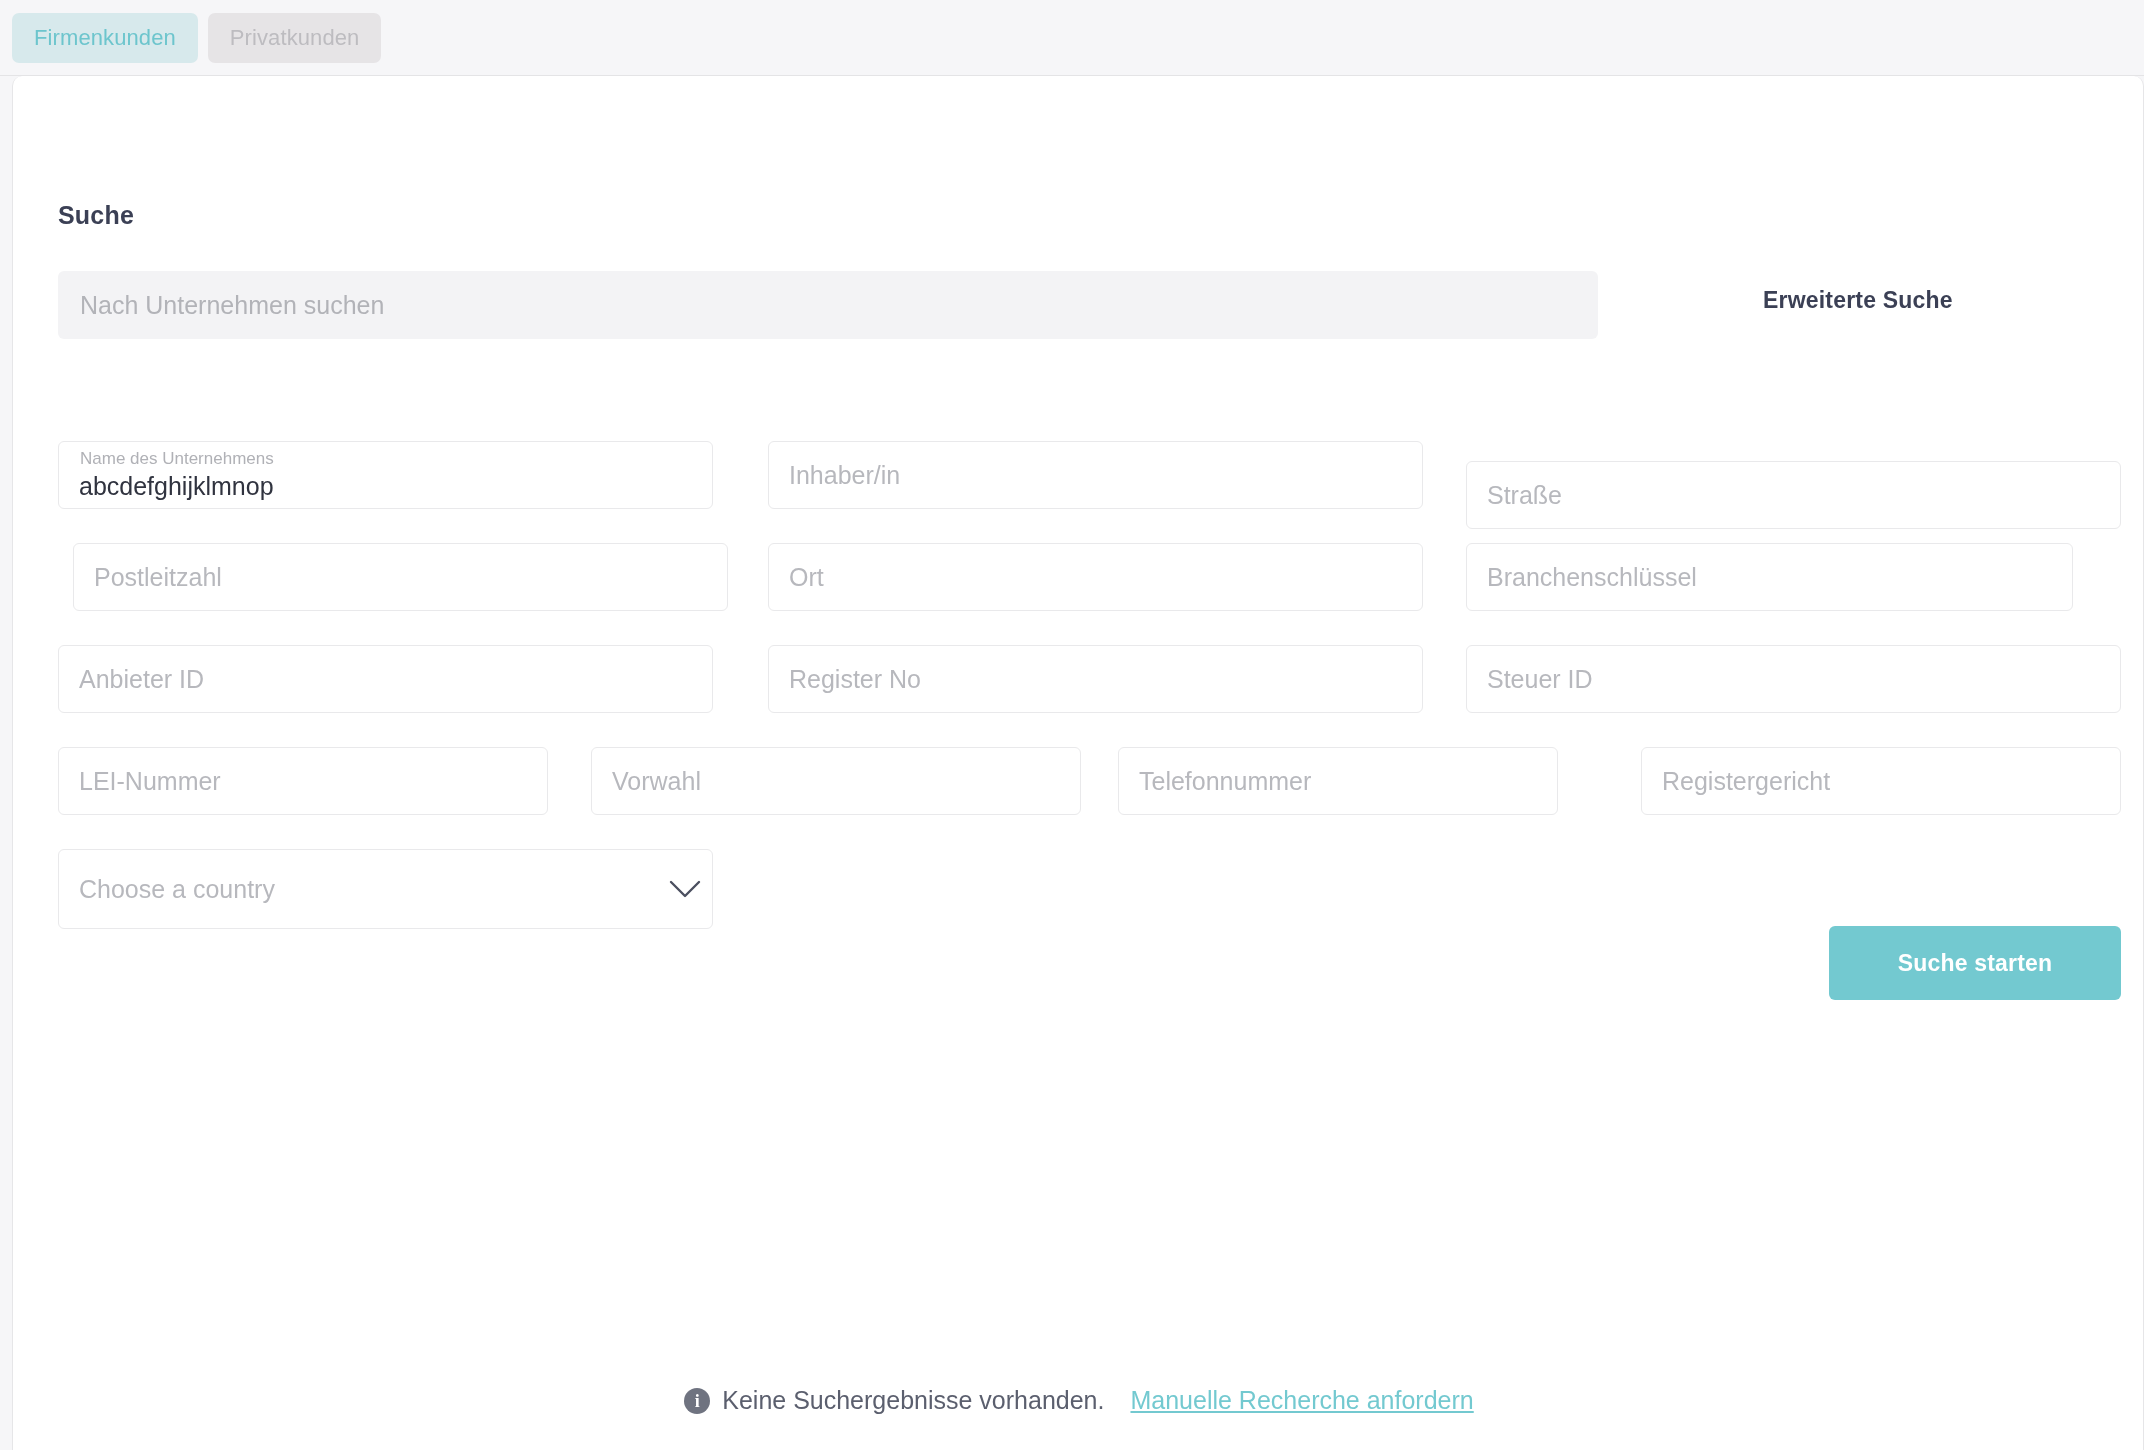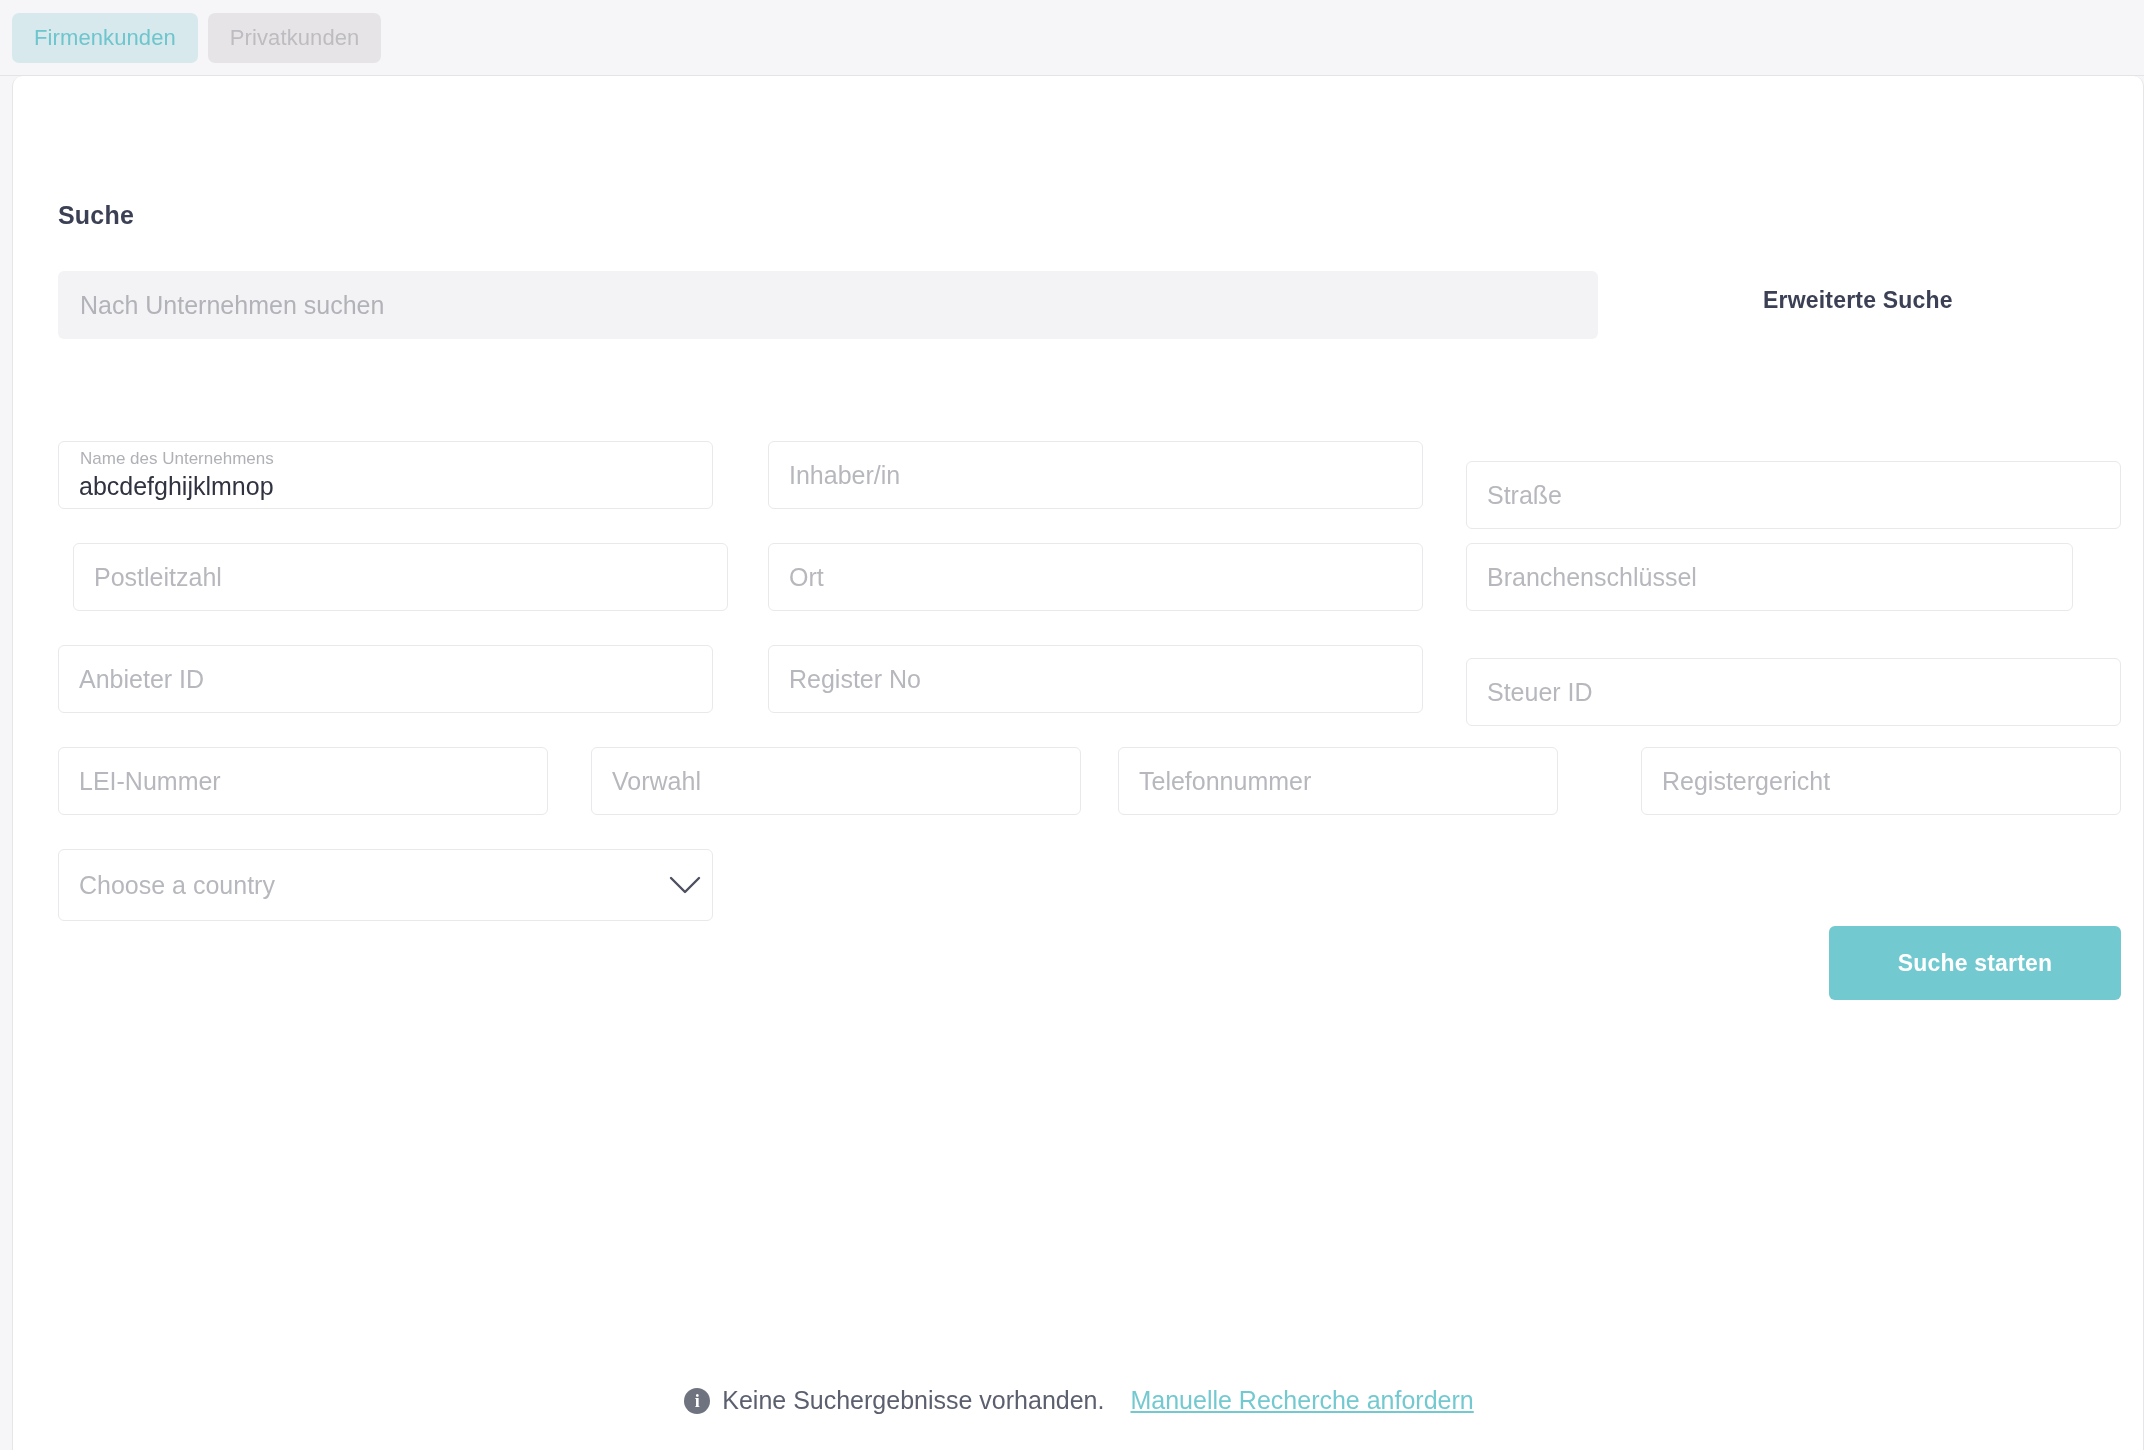--- a/index.html
+++ b/index.html
@@ -152,21 +152,21 @@
   }
   .field.filled input {
     padding-top: 22px;
     font-size: 25px;
     color: #30333f;
   }
 
   
   .selectbox {
     position: absolute;
-    height: 72px;
+    height: 80px;
     border: 1px solid #e9e9eb;
     border-radius: 6px;
     background: #fff;
     display: flex;
     align-items: center;
     cursor: pointer;
   }
   .selectbox .selval {
     font-size: 25px;
     color: #b7b8bd;
@@ -256,21 +256,21 @@
 
     <div class="form-area" id="form-area">
         <div class="field filled" style="left: 45px; top: 365px; width: 655px;"><div class="flabel">Name des Unternehmens</div><input type="text" value="abcdefghijklmnop" style=""></div>
         <div class="field" style="left: 755px; top: 365px; width: 655px;"><input type="text" placeholder="Inhaber/in" style=""></div>
         <div class="field" style="left: 1453px; top: 365px; width: 655px; margin-top: 20px;"><input type="text" placeholder="Straße" style=""></div>
         <div class="field" style="left: 60px; top: 467px; width: 655px;"><input type="text" placeholder="Postleitzahl" style=""></div>
         <div class="field" style="left: 755px; top: 467px; width: 655px;"><input type="text" placeholder="Ort" style=""></div>
         <div class="field" style="left: 1453px; top: 467px; width: 607px;"><input type="text" placeholder="Branchenschlüssel" style=""></div>
         <div class="field" style="left: 45px; top: 569px; width: 655px;"><input type="text" placeholder="Anbieter ID" style=""></div>
         <div class="field" style="left: 755px; top: 569px; width: 655px;"><input type="text" placeholder="Register No" style=""></div>
-        <div class="field" style="left: 1453px; top: 582px; width: 655px;"><input type="text" placeholder="Steuer ID" style=""></div>
+        <div class="field" style="left: 1453px; top: 569px; width: 655px;"><input type="text" placeholder="Steuer ID" style=""></div>
         <div class="field" style="left: 45px; top: 671px; width: 490px;"><input type="text" placeholder="LEI-Nummer" style=""></div>
         <div class="field" style="left: 578px; top: 671px; width: 490px;"><input type="text" placeholder="Vorwahl" style=""></div>
         <div class="field" style="left: 1105px; top: 671px; width: 440px;"><input type="text" placeholder="Telefonnummer" style=""></div>
         <div class="field" style="left: 1628px; top: 671px; width: 480px;"><input type="text" placeholder="Registergericht" style=""></div>
         <div class="selectbox" style="left: 45px; top: 773px; width: 655px;">
           <span class="selval">Choose a country</span>
           <span class="chev">
             <svg width="34" height="22" viewBox="0 0 34 22">
               <polyline points="3,4 17,18 31,4" fill="none" stroke="currentColor" stroke-width="2.4" stroke-linecap="round" stroke-linejoin="round"></polyline>
             </svg>

